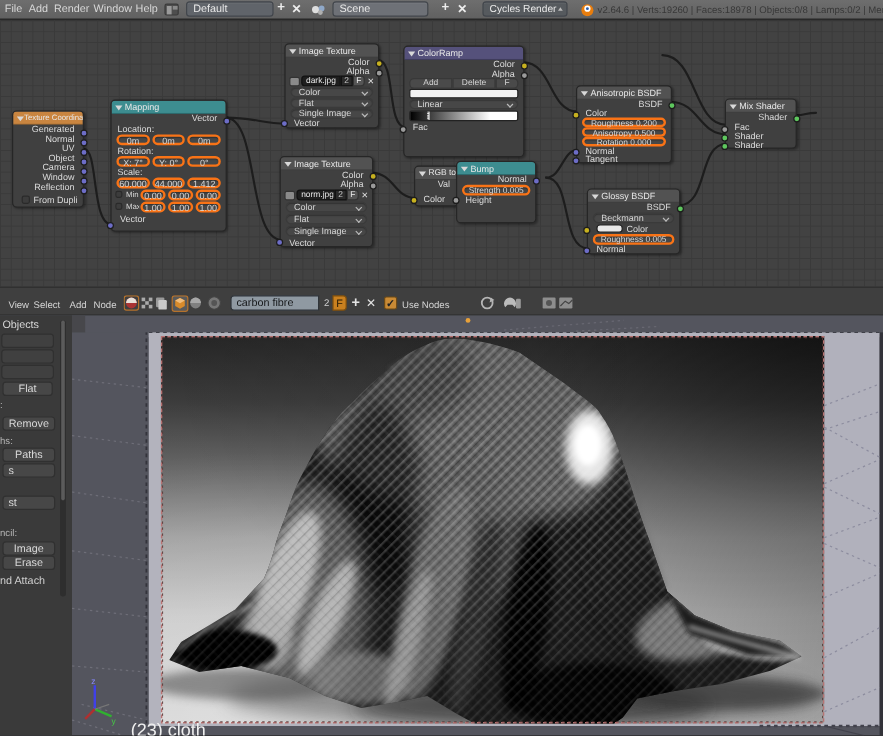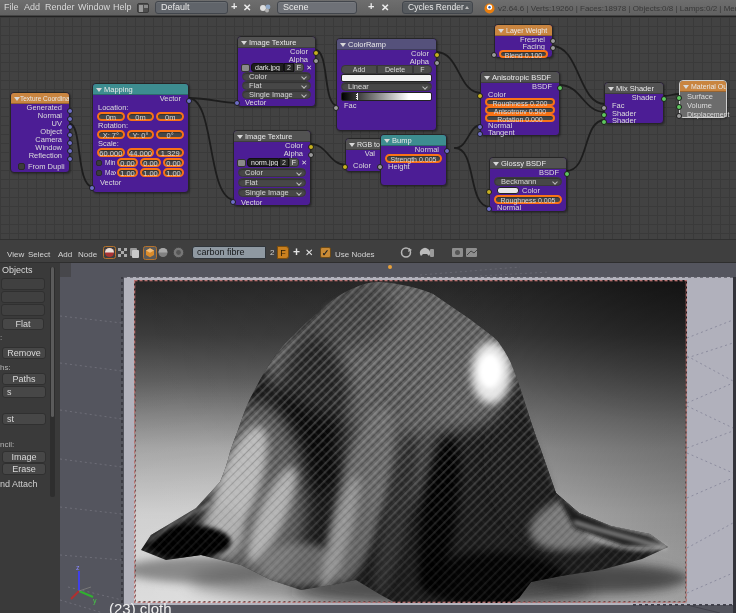--- a/index.html
+++ b/index.html
@@ -9,21 +9,21 @@
 
 #topbar{left:0;top:0;width:736px;height:16px;background:linear-gradient(#6e6e6e,#616161);border-bottom:1px solid #444;color:#d8d8d8;font-size:9px;}
 .menuitem{position:absolute;top:2px;}
 .field{position:absolute;background:#60646a;border:1px solid #42464c;border-radius:3px;color:#e9e9e9;font-size:9px;height:13px;line-height:11px;top:1px;padding-left:5px;white-space:nowrap;overflow:hidden;box-shadow:inset 0 1px 0 rgba(255,255,255,.08);}
 .whitebtn{position:absolute;top:0;color:#ededed;font-size:11px;font-weight:bold;}
 
 #canvas{left:0;top:17px;width:736px;height:222px;background:#424242;
 background-image:linear-gradient(#3a3a3a 1px,transparent 1px),linear-gradient(90deg,#3a3a3a 1px,transparent 1px);
 background-size:9px 9px;}
 
-.node{position:absolute;background:#4c1d95;border:1px solid #262626;border-radius:4px;font-size:7.5px;color:#dcdcdc;box-shadow:1px 1px 2px rgba(0,0,0,.35);}
+.node{position:absolute;background:#404040;border:1px solid #262626;border-radius:4px;font-size:7.5px;color:#dcdcdc;box-shadow:1px 1px 2px rgba(0,0,0,.35);}
 .nh{height:11px;line-height:11px;padding-left:11px;border-radius:3px 3px 0 0;color:#e8e8e8;position:relative;border-bottom:1px solid rgba(0,0,0,.25);white-space:nowrap;overflow:hidden;}
 .nh:before{content:"";position:absolute;left:3px;top:4px;border-left:3px solid transparent;border-right:3px solid transparent;border-top:4px solid #d8d8d8;}
 .hgray{background:#525252;}
 .horange{background:#c98540;}
 .hteal{background:#3d8d90;}
 .hslate{background:#55517b;}
 .rO{height:8px;line-height:8px;text-align:right;padding-right:7px;white-space:nowrap;}
 .rI{height:8px;line-height:8px;text-align:left;padding-left:7px;white-space:nowrap;}
 .lab{height:8px;line-height:8px;padding-left:5px;text-align:left;margin-top:1px;}
 .sock{position:absolute;width:6px;height:6px;border-radius:50%;border:1px solid #1c1c1c;}
@@ -141,21 +141,21 @@
       <div class="lab">Rotation:</div>
       <div class="srow">
           <div class="slider">X: 7°</div>
           <div class="slider">Y: 0°</div>
           <div class="slider">0°</div>
         </div>
       <div class="lab">Scale:</div>
       <div class="srow">
           <div class="slider">60.000</div>
           <div class="slider">44.000</div>
-          <div class="slider">1.329</div>
+          <div class="slider">1.412</div>
         </div>
       <div class="srow" style="margin-top:1px">
           <span style="width:20px"><span class="cb" style="width:6px;height:6px"></span>Min</span>
           <div class="slider">0.00</div>
           <div class="slider">0.00</div>
           <div class="slider">0.00</div>
         </div>
       <div class="srow">
           <span style="width:20px"><span class="cb" style="width:6px;height:6px"></span>Max</span>
           <div class="slider">1.00</div>
@@ -235,29 +235,20 @@
 
     <div class="node" style="left:380px;top:134px;width:67px;height:52px">
       <div class="nh hteal">Bump</div>
       <div class="rO">Normal</div>
       <div class="slider" style="font-size:7px;margin-bottom:0">Strength 0.005</div>
       <div class="rI" style="height:7px;line-height:7px">Height</div>
       <div class="sock sP" style="right:-4px;top:13px"></div>
       <div class="sock sN" style="left:-4px;top:29px"></div>
     </div>
 
-    <div class="node" style="left:494px;top:24px;width:59px;height:34px">
-      <div class="nh horange" style="font-size:7px">Layer Weight</div>
-      <div class="rO" style="height:7px;line-height:7px">Fresnel</div>
-      <div class="rO" style="height:7px;line-height:7px">Facing</div>
-      <div class="slider" style="font-size:7px;height:8px;margin-bottom:0">Blend 0.100</div>
-      <div class="sock sN" style="right:-4px;top:13px"></div>
-      <div class="sock sN" style="right:-4px;top:20px"></div>
-      <div class="sock sN" style="left:-4px;top:27px"></div>
-    </div>
 
     <div class="node" style="left:480px;top:71px;width:80px;height:65px">
       <div class="nh hgray">Anisotropic BSDF</div>
       <div class="rO">BSDF</div>
       <div class="rI" style="height:7px;line-height:7px">Color</div>
       <div class="slider" style="font-size:7px;height:8px;margin-bottom:0">Roughness 0.200</div>
       <div class="slider" style="font-size:7px;height:8px;margin-bottom:0">Anisotropy 0.500</div>
       <div class="slider" style="font-size:7px;height:8px;margin-bottom:0">Rotation 0.000</div>
       <div class="rI" style="height:7px;line-height:7px">Normal</div>
       <div class="rI" style="height:7px;line-height:7px">Tangent</div>
@@ -284,29 +275,20 @@
       <div class="rO">Shader</div>
       <div class="rI">Fac</div>
       <div class="rI" style="height:7px;line-height:7px">Shader</div>
       <div class="rI" style="height:7px;line-height:7px">Shader</div>
       <div class="sock sG" style="right:-4px;top:13px"></div>
       <div class="sock sN" style="left:-4px;top:22px"></div>
       <div class="sock sG" style="left:-4px;top:29px"></div>
       <div class="sock sG" style="left:-4px;top:36px"></div>
     </div>
 
-    <div class="node" style="left:679px;top:80px;width:48px;height:38px;background:#6c6c6c;border-color:#cfcfcf">
-      <div class="nh horange" style="font-size:7px">Material Outp</div>
-      <div class="rI" style="height:9px;line-height:9px">Surface</div>
-      <div class="rI" style="height:9px;line-height:9px">Volume</div>
-      <div class="rI" style="height:9px;line-height:9px;font-size:7px">Displacement</div>
-      <div class="sock sG" style="left:-4px;top:14px"></div>
-      <div class="sock sG" style="left:-4px;top:23px"></div>
-      <div class="sock sN" style="left:-4px;top:32px"></div>
-    </div>
   </div>
   <div class="abs" id="nfooter">
     <span class="abs" style="left:7px;top:10px">View</span>
     <span class="abs" style="left:28px;top:10px">Select</span>
     <span class="abs" style="left:58px;top:10px">Add</span>
     <span class="abs" style="left:78px;top:10px">Node</span>
     <span class="abs" style="left:103px;top:6px"><svg width="70" height="14">
       <rect x="0.5" y="0.5" width="12" height="12" rx="2" fill="none" stroke="#b5722c"></rect>
       <circle cx="6.5" cy="6.5" r="4.5" fill="#a33"></circle>
           <path d="M2,6.5 A4.5,4.5 0 0 1 11,6.5 Z" fill="#e8e0d8"></path>

